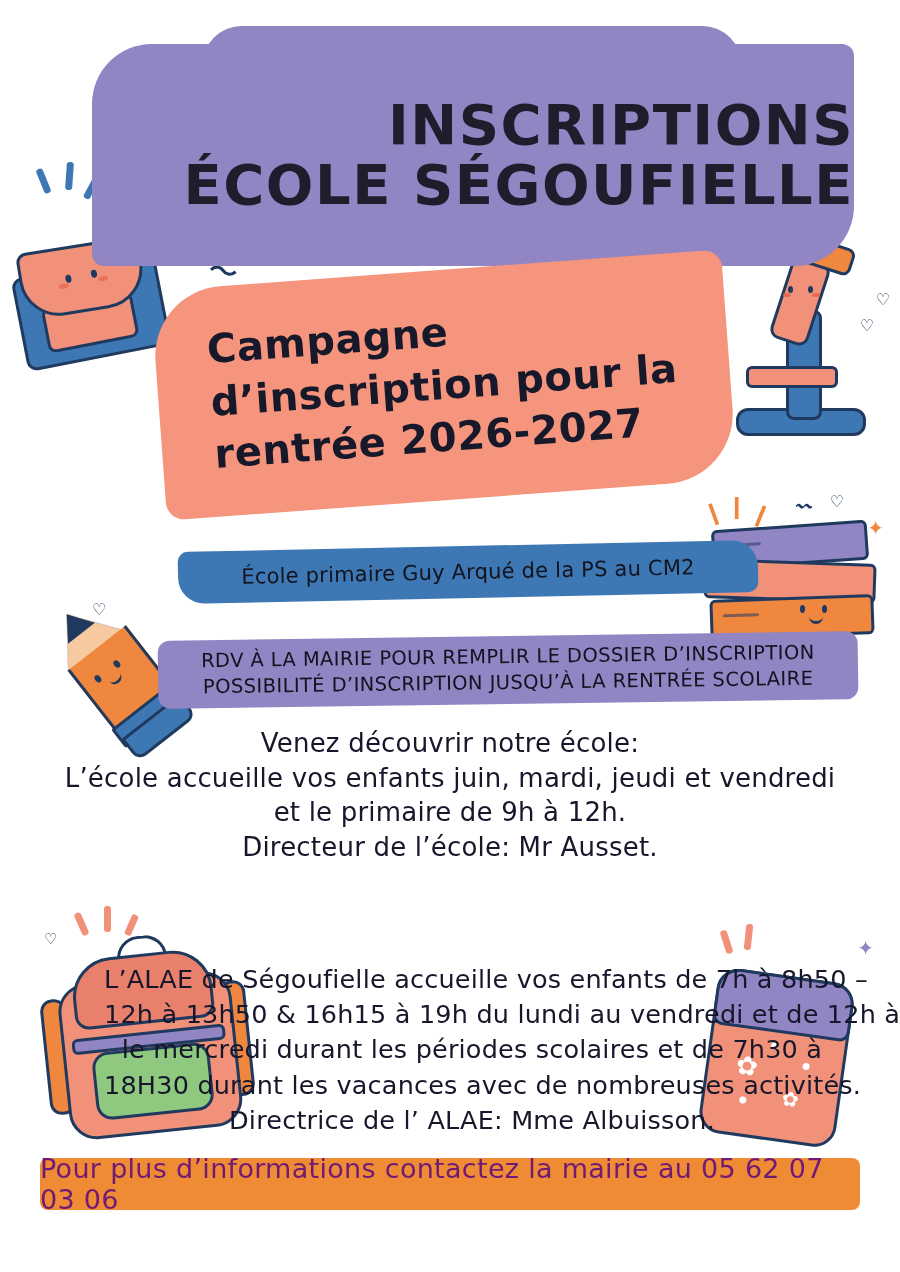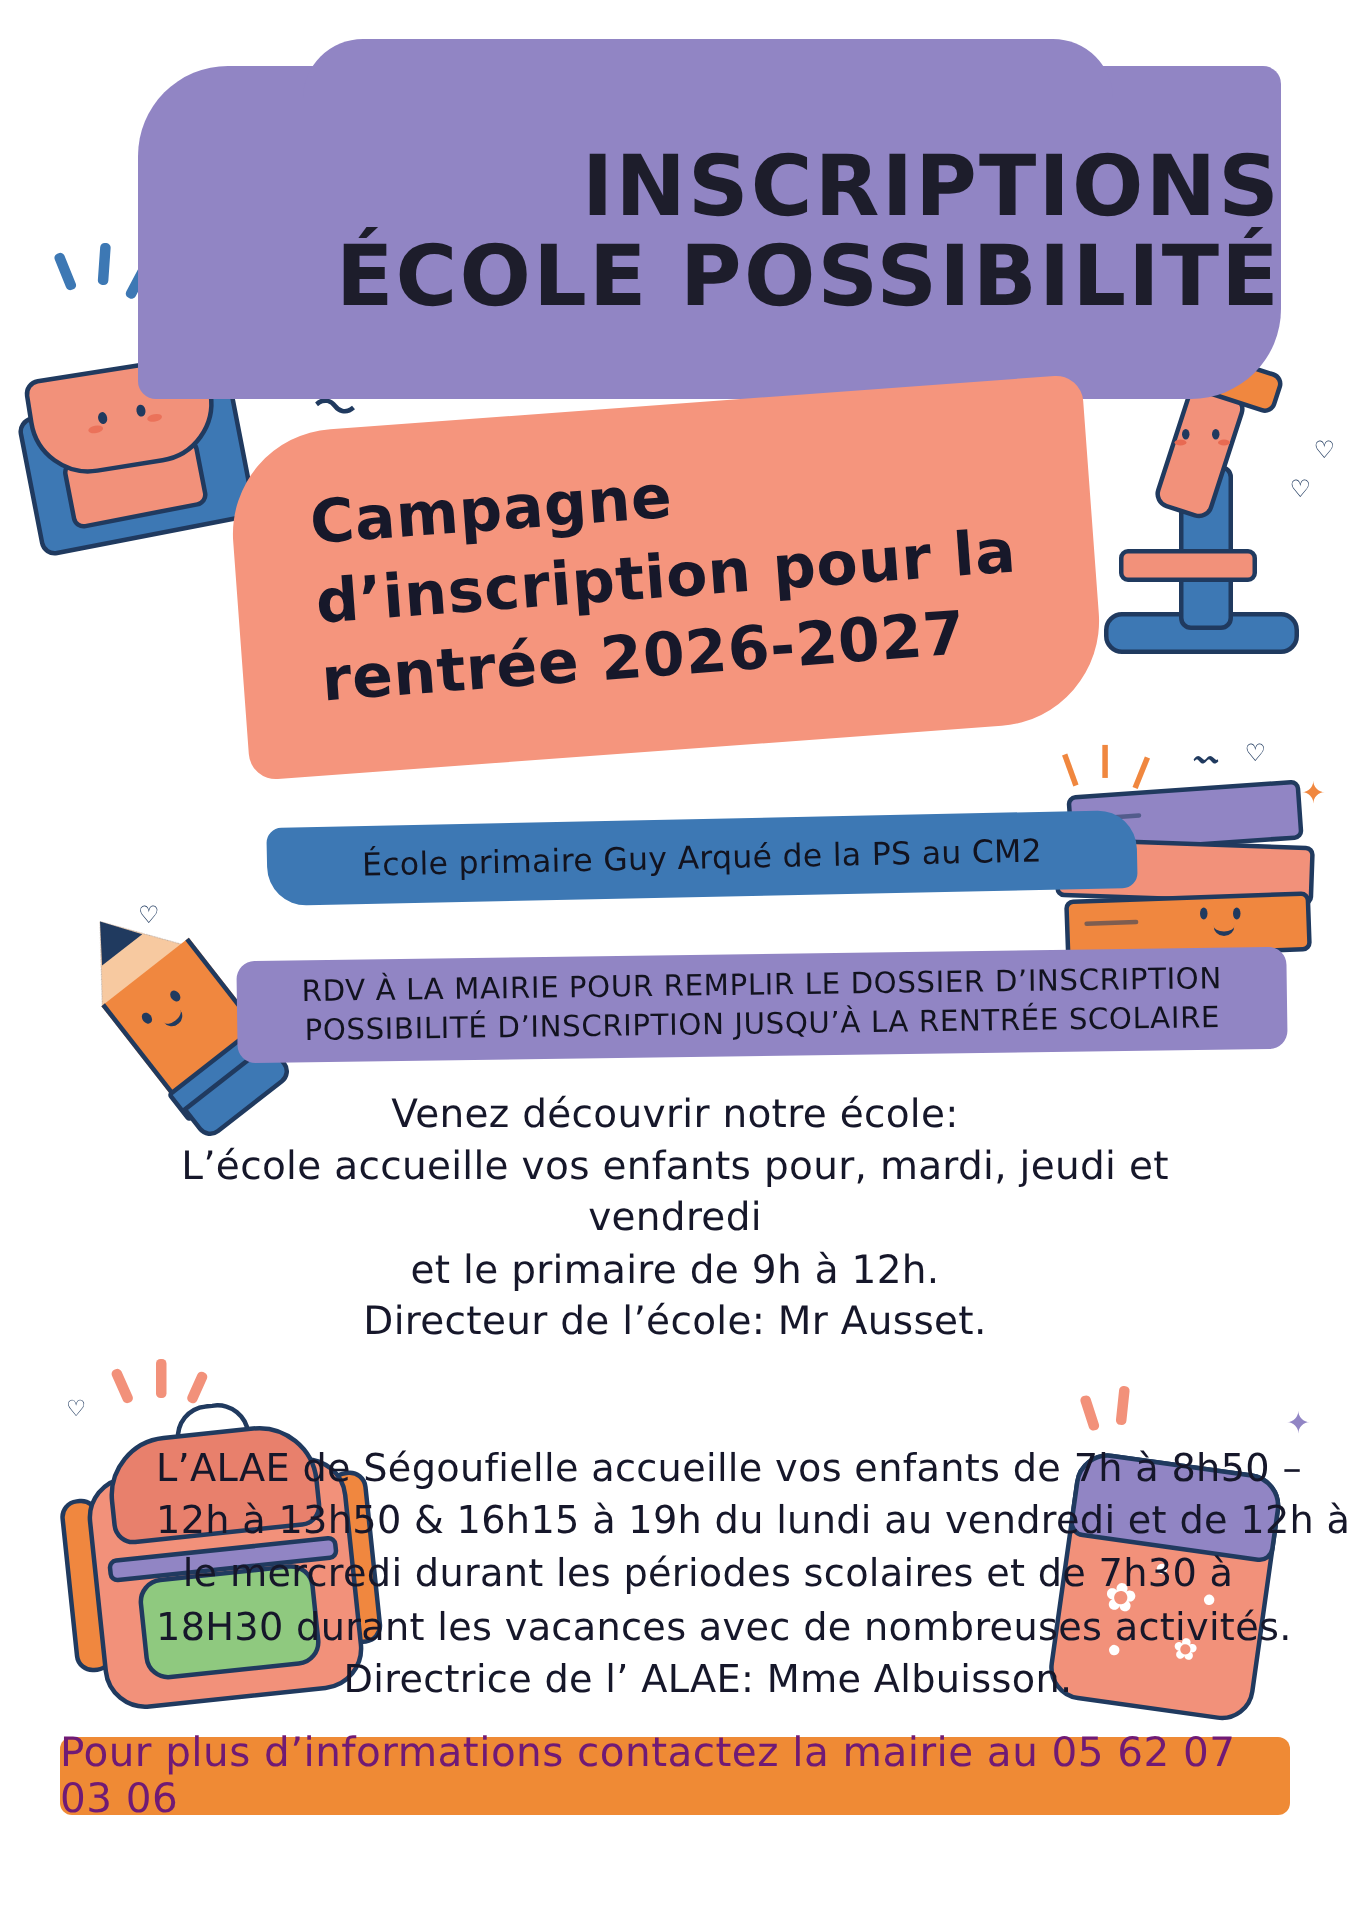--- a/index.html
+++ b/index.html
@@ -394,21 +394,21 @@
     <div class="case-flap"></div>
     <div class="case-flower" style="left:38px; top:96px;">✿</div>
     <div class="case-flower" style="left:88px; top:126px; font-size:20px;">✿</div>
     <div class="case-dot" style="left:70px; top:84px;"></div>
     <div class="case-dot" style="left:104px; top:100px;"></div>
     <div class="case-dot" style="left:46px; top:142px;"></div>
   </div>
 
   <div class="title-banner">
     <div class="title-line l1">INSCRIPTIONS</div>
-    <div class="title-line l2">ÉCOLE POSSIBILITÉ</div>
+    <div class="title-line l2">ÉCOLE SÉGOUFIELLE</div>
   </div>
 
   <div class="campaign-banner">
     <div class="campaign-text">
       <div>Campagne</div>
       <div>d’inscription pour la</div>
       <div>rentrée 2026-2027</div>
     </div>
   </div>
 
@@ -416,21 +416,21 @@
     <span>École primaire Guy Arqué de la PS au CM2</span>
   </div>
 
   <div class="rdv-banner">
     <span>RDV À LA MAIRIE POUR REMPLIR LE DOSSIER D’INSCRIPTION</span>
     <span>POSSIBILITÉ D’INSCRIPTION JUSQU’À LA RENTRÉE SCOLAIRE</span>
   </div>
 
   <div class="body-block" id="block-school">
     <div class="line">Venez découvrir notre école:</div>
-    <div class="line">L’école accueille vos enfants pour, mardi, jeudi et vendredi</div>
+    <div class="line">L’école accueille vos enfants juin, mardi, jeudi et vendredi</div>
     <div class="line">et le primaire de 9h à 12h.</div>
     <div class="line">Directeur de l’école: Mr Ausset.</div>
   </div>
 
   <div class="body-block" id="block-alae">
     <div class="line">L’ALAE de Ségoufielle accueille vos enfants de 7h à 8h50 –</div>
     <div class="line">12h à 13h50 &amp; 16h15 à 19h du lundi au vendredi et de 12h à 19h</div>
     <div class="line">le mercredi durant les périodes scolaires et de 7h30  à</div>
     <div class="line">18H30 durant les vacances avec de nombreuses activités.</div>
     <div class="line">Directrice de l’ ALAE: Mme Albuisson.</div>

